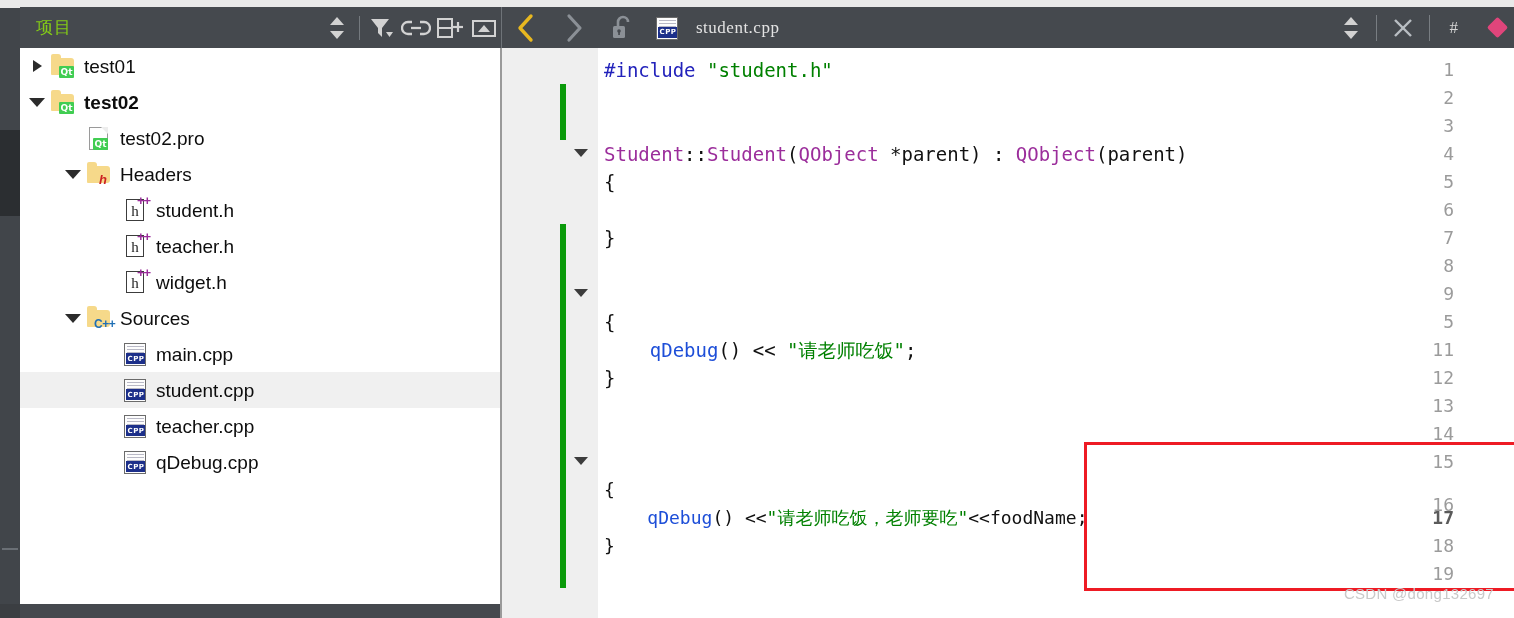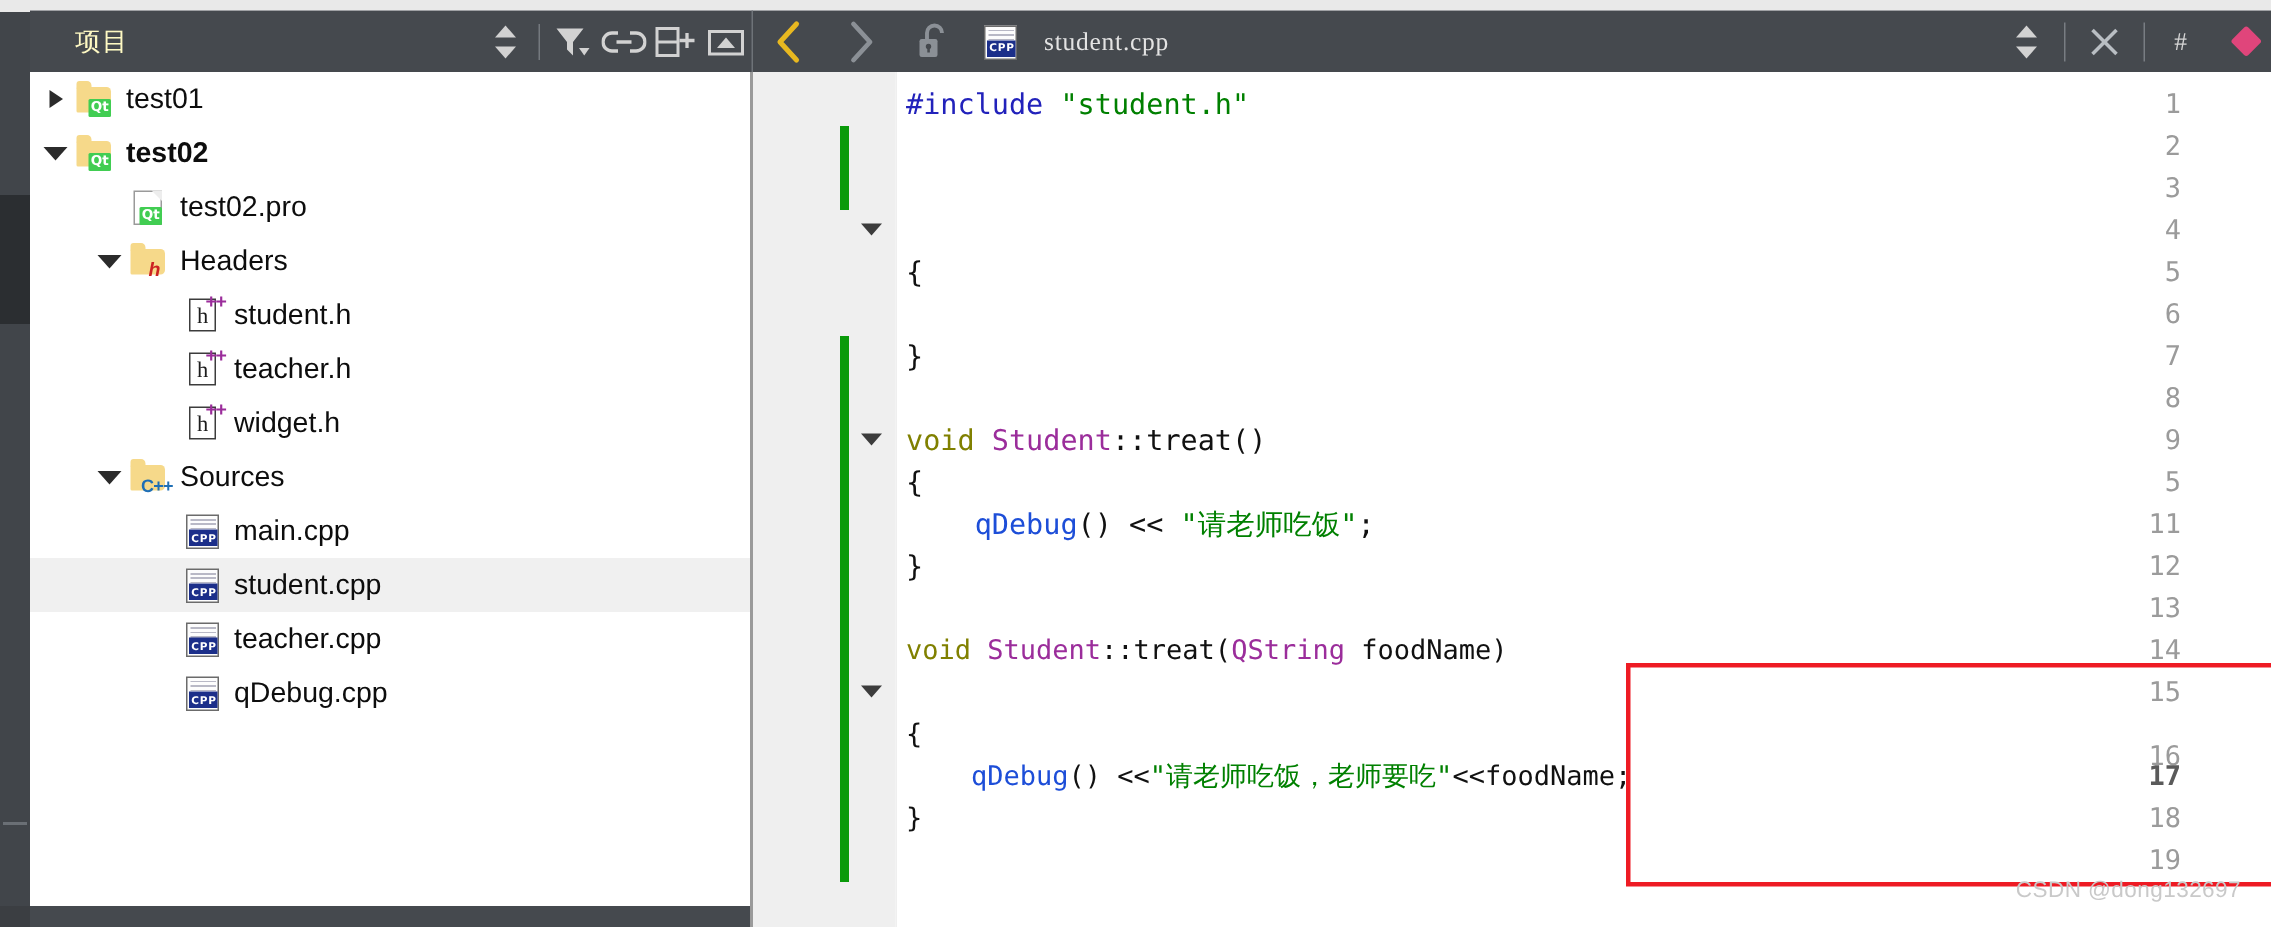--- a/index.html
+++ b/index.html
@@ -68,22 +68,22 @@
   }
 
   .project-toolbar {
     position: relative;
     width: 482px; height: 41px;
     background: #45494e;
     display: flex;
     align-items: center;
   }
   .project-title {
-    margin-left: 30px;
-    color: #fef9c3;
+    margin-left: 16px;
+    color: #84cc16;
     font-size: 17px;
     letter-spacing: 1px;
     white-space: nowrap;
   }
   .tb-spacer { flex: 1 1 auto; }
   .tb-icon {
     width: 34px; height: 34px;
     display: flex; align-items: center; justify-content: center;
     flex: 0 0 auto;
   }
@@ -685,30 +685,29 @@
           <div class="lnum" style="top: 512px;">19</div>
           <div class="changebar" style="top: 36px; height: 56px;"></div>
           <div class="changebar" style="top: 176px; height: 364px;"></div>
           <div class="fold-tri" style="top: 101px;"></div>
           <div class="fold-tri" style="top: 241px;"></div>
           <div class="fold-tri" style="top: 409px;"></div>
         </div>
       <div class="code-lines" id="code-lines">
           <div class="cline" style="top: 8px;"><span class="t-pre">#include </span><span class="t-str">"student.h"</span></div>
           <div class="cline" style="top: 64px;"></div>
+          <div class="cline" style="top: 92px;"><span class="t-type">Student</span><span class="t-plain">::</span><span class="t-type">Student</span><span class="t-plain">(</span><span class="t-type">QObject</span><span class="t-plain"> *parent) : </span><span class="t-type">QObject</span><span class="t-plain">(parent)</span></div>
           <div class="cline" style="top: 120px;"><span class="t-plain">{</span></div>
           <div class="cline" style="top: 148px;"></div>
           <div class="cline" style="top: 176px;"><span class="t-plain">}</span></div>
           <div class="cline" style="top: 204px;"></div>
-          <div class="cline" style="top: 232px;"><span class="t-kw">void </span><span class="t-type">Student</span><span class="t-plain">::treat()</span></div>
           <div class="cline" style="top: 260px;"><span class="t-plain">{</span></div>
           <div class="cline" style="top: 288px;"><span class="t-plain">    </span><span class="t-fn">qDebug</span><span class="t-plain">() &lt;&lt; </span><span class="t-str">"请老师吃饭"</span><span class="t-plain">;</span></div>
           <div class="cline" style="top: 316px;"><span class="t-plain">}</span></div>
           <div class="cline" style="top: 344px;"></div>
-          <div class="cline small" style="top: 372px;"><span class="t-kw">void </span><span class="t-type">Student</span><span class="t-plain">::treat(</span><span class="t-type">QString</span><span class="t-plain"> foodName)</span></div>
           <div class="cline small" style="top: 400px;"></div>
           <div class="cline small" style="top: 428px;"><span class="t-plain">{</span></div>
           <div class="cline small" style="top: 456px;"><span class="t-plain">    </span><span class="t-fn">qDebug</span><span class="t-plain">() &lt;&lt;</span><span class="t-str">"请老师吃饭，老师要吃"</span><span class="t-plain">&lt;&lt;foodName;</span></div>
           <div class="cline small" style="top: 484px;"><span class="t-plain">}</span></div>
           <div class="cline small" style="top: 512px;"></div>
         </div>
       <div class="red-box"></div>
     </div>
 
     <div class="watermark">CSDN @dong132697</div>

